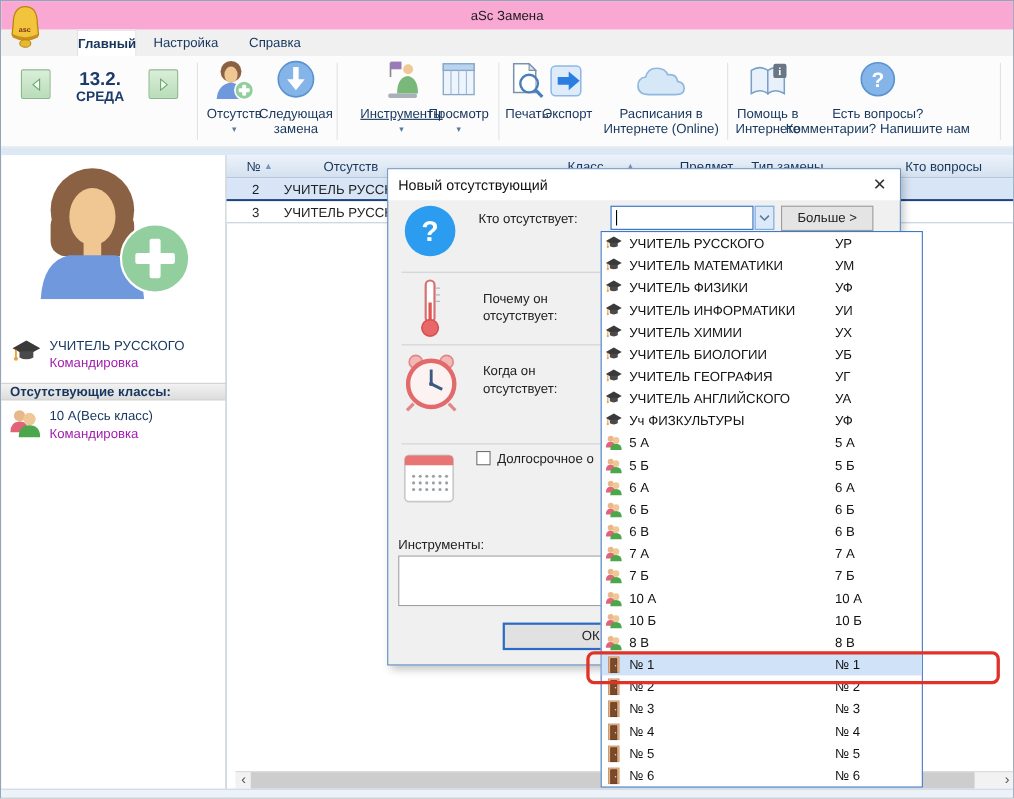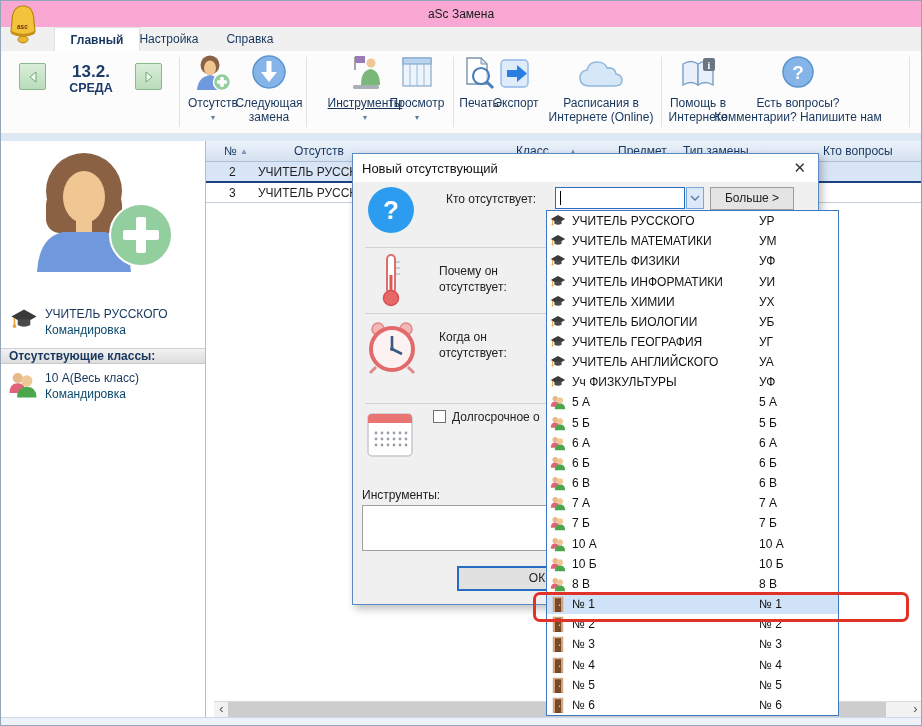--- a/index.html
+++ b/index.html
@@ -22,21 +22,21 @@
   .date-big{font-size:17px;font-weight:bold;line-height:18px;}
   .date-day{font-size:12.5px;font-weight:bold;line-height:14px;}
   .tlabel{position:absolute;font-size:12px;color:#17365d;text-align:center;white-space:nowrap;transform:translateX(-50%);}
   .tcaret{position:absolute;font-size:8px;color:#5a7a9a;transform:translateX(-50%);}
   .ticon{position:absolute;}
   
   .side-header{position:absolute;left:0;width:204px;height:16px;background:linear-gradient(#f2f2f2,#ddddde);
                border-top:1px solid #d0d0d0;border-bottom:1px solid #c8c8c8;font-size:12px;font-weight:bold;
                color:#17365d;line-height:15px;padding-left:8px;}
   .side-name{position:absolute;font-size:12px;color:#17365d;white-space:nowrap;}
-  .side-reason{position:absolute;font-size:12px;color:#0c4a6e;white-space:nowrap;}
+  .side-reason{position:absolute;font-size:12px;color:#a21caf;white-space:nowrap;}
   .vdivider{position:absolute;left:204px;top:140px;width:1px;height:586px;background:#b4bec8;}
   
   .grid{position:absolute;left:205px;top:140px;width:717px;height:560px;}
   .grid-header{position:absolute;left:0;top:0;width:717px;height:21px;background:linear-gradient(#ebf2fa,#d5e1f0);
                border-bottom:1px solid #aebfd4;}
   .gh{position:absolute;top:3px;font-size:12px;color:#17365d;white-space:nowrap;}
   .gsort{position:absolute;top:6px;font-size:8px;color:#7a93b8;}
   .grow{position:absolute;left:0;width:717px;font-size:12px;color:#1f1f1f;}
   .grow .num{position:absolute;left:23px;top:3px;}
   .grow .nm{position:absolute;left:52px;top:3px;white-space:nowrap;overflow:hidden;width:660px;}
@@ -109,21 +109,21 @@
   </div>
 
   <svg class="abs" style="left:5px;top:3px;z-index:4;" width="34" height="42" viewBox="0 0 34 42">
     <path d="M17 2 Q28 2 28 18 L29 27 Q29 31 17 31 Q5 31 5 27 L6 18 Q6 2 17 2 Z" fill="#f2c43e" stroke="#b8860b" stroke-width="1.2"></path>
     <path d="M5.5 27 Q17 33 28.5 27 L28.5 30 Q17 36 5.5 30 Z" fill="#c88f1a"></path>
     <ellipse cx="17" cy="35.5" rx="5" ry="3.4" fill="#e8b832" stroke="#b8860b" stroke-width="1"></ellipse>
     <text x="11" y="25" font-size="6.5" fill="#7a2e12" font-weight="bold" font-family="Liberation Sans, sans-serif">asc</text>
   </svg>
 
   <div class="tabbar">
-    <div class="tab active" style="left:53px;width:86px;">Главный</div>
+    <div class="tab active" style="left:69px;width:54px;">Главный</div>
     <div class="tab" style="left:132px;width:72px;">Настройка</div>
     <div class="tab" style="left:220px;width:58px;">Справка</div>
   </div>
 
   <div class="ribbon"></div>
   <div class="rsep" style="left:178px;"></div>
   <div class="rsep" style="left:305px;"></div>
   <div class="rsep" style="left:452px;"></div>
   <div class="rsep" style="left:660px;"></div>
   <div class="rsep" style="left:908px;"></div>
@@ -297,21 +297,21 @@
   <div class="dialog">
     <div class="dlg-titlebar">
       <span class="dlg-title">Новый отсутствующий</span>
       <span class="dlg-close">✕</span>
     </div>
 
     <svg class="abs" style="left:14px;top:32px;" width="48" height="48" viewBox="0 0 48 48">
       <circle cx="24" cy="24" r="23" fill="#2b9cf0"></circle>
       <text x="24" y="33" font-size="26" font-weight="bold" fill="#fff" text-anchor="middle" font-family="Liberation Sans, sans-serif">?</text>
     </svg>
-    <div class="dlg-label" style="left:82px;top:38px;width:112px;text-align:center;">Кто отсутствует:</div>
+    <div class="dlg-label" style="left:82px;top:38px;width:112px;text-align:left;">Кто отсутствует:</div>
     <div class="dlg-input">
       <span></span>
       <div class="caret"></div>
     </div>
     <div class="combo-btn">
       <svg width="10" height="6" viewBox="0 0 10 6">
         <polyline points="1,1 5,5 9,1" fill="none" stroke="#5a7a9a" stroke-width="1.4"></polyline>
       </svg>
     </div>
     <div class="more-btn">Больше &gt;</div>

